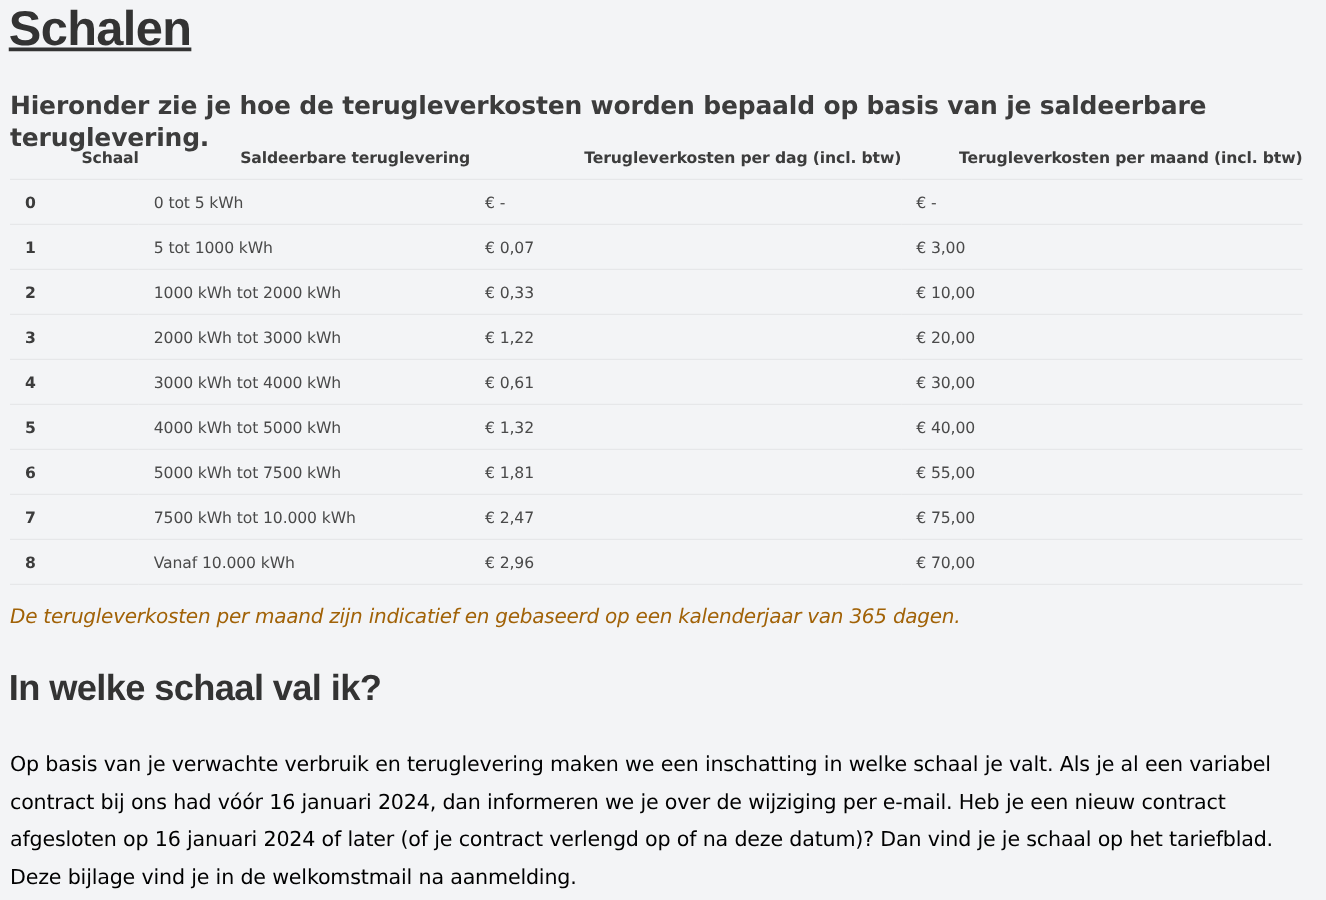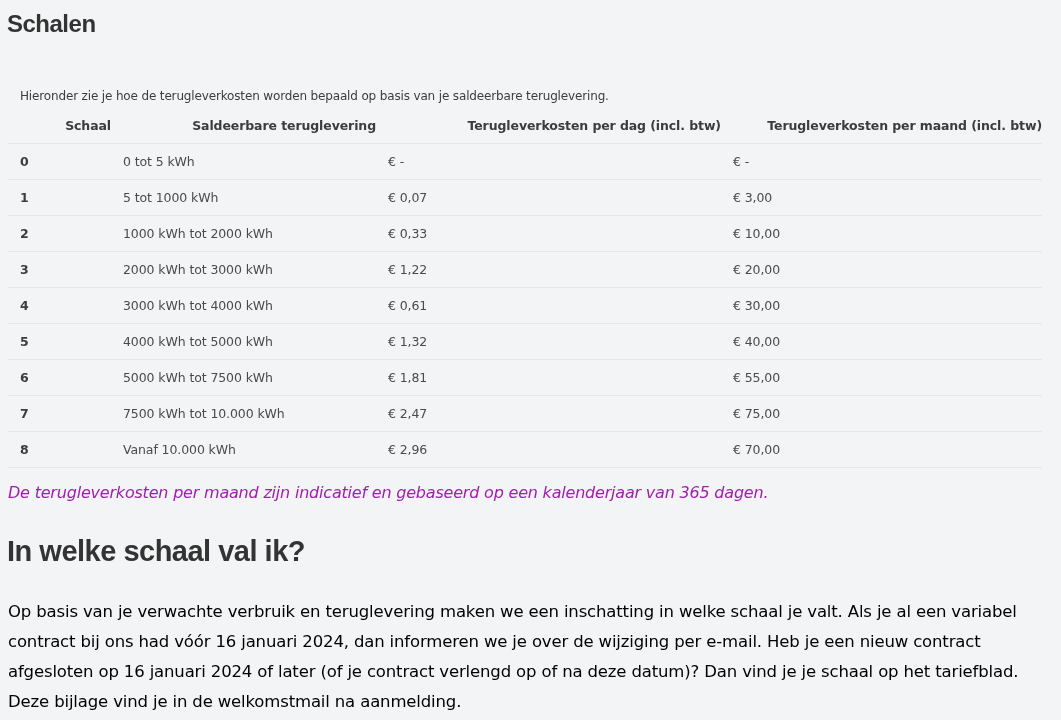--- a/index.html
+++ b/index.html
@@ -22,32 +22,34 @@
     font-family: "Liberation Sans", sans-serif;
     font-weight: 700;
     color: #333333;
     margin: 0;
     letter-spacing: -0.5px;
   }
   .h-schalen {
     position: absolute;
     left: 7px;
     top: 4px;
-    font-size: 24px;
+    font-size: 39px;
     line-height: 40px;
+    text-decoration: underline;
   }
   .intro {
     position: absolute;
     left: 8px;
     top: 71px;
-    font-size: 12px;
+    font-size: 20px;
     line-height: 26px;
-    margin: 12px;
+    margin: 0;
     color: #3c3c3c;
     letter-spacing: -0.15px;
+    font-weight: bold;
   }
   table.scales {
     position: absolute;
     left: 8px;
     top: 107px;
     width: 1034px;
     border-collapse: collapse;
     font-size: 12.5px;
     color: #4a4a4a;
   }
@@ -74,21 +76,21 @@
   .col-range { width: 253px; }
   .col-dag { width: 333px; }
   .note {
     position: absolute;
     left: 8px;
     top: 480px;
     margin: 0;
     font-size: 16px;
     font-style: italic;
     line-height: 26px;
-    color: #a21caf;
+    color: #a16207;
     letter-spacing: -0.2px;
   }
   .h-schaal {
     position: absolute;
     left: 7px;
     top: 531px;
     font-size: 29px;
     line-height: 40px;
   }
   .body-text {

